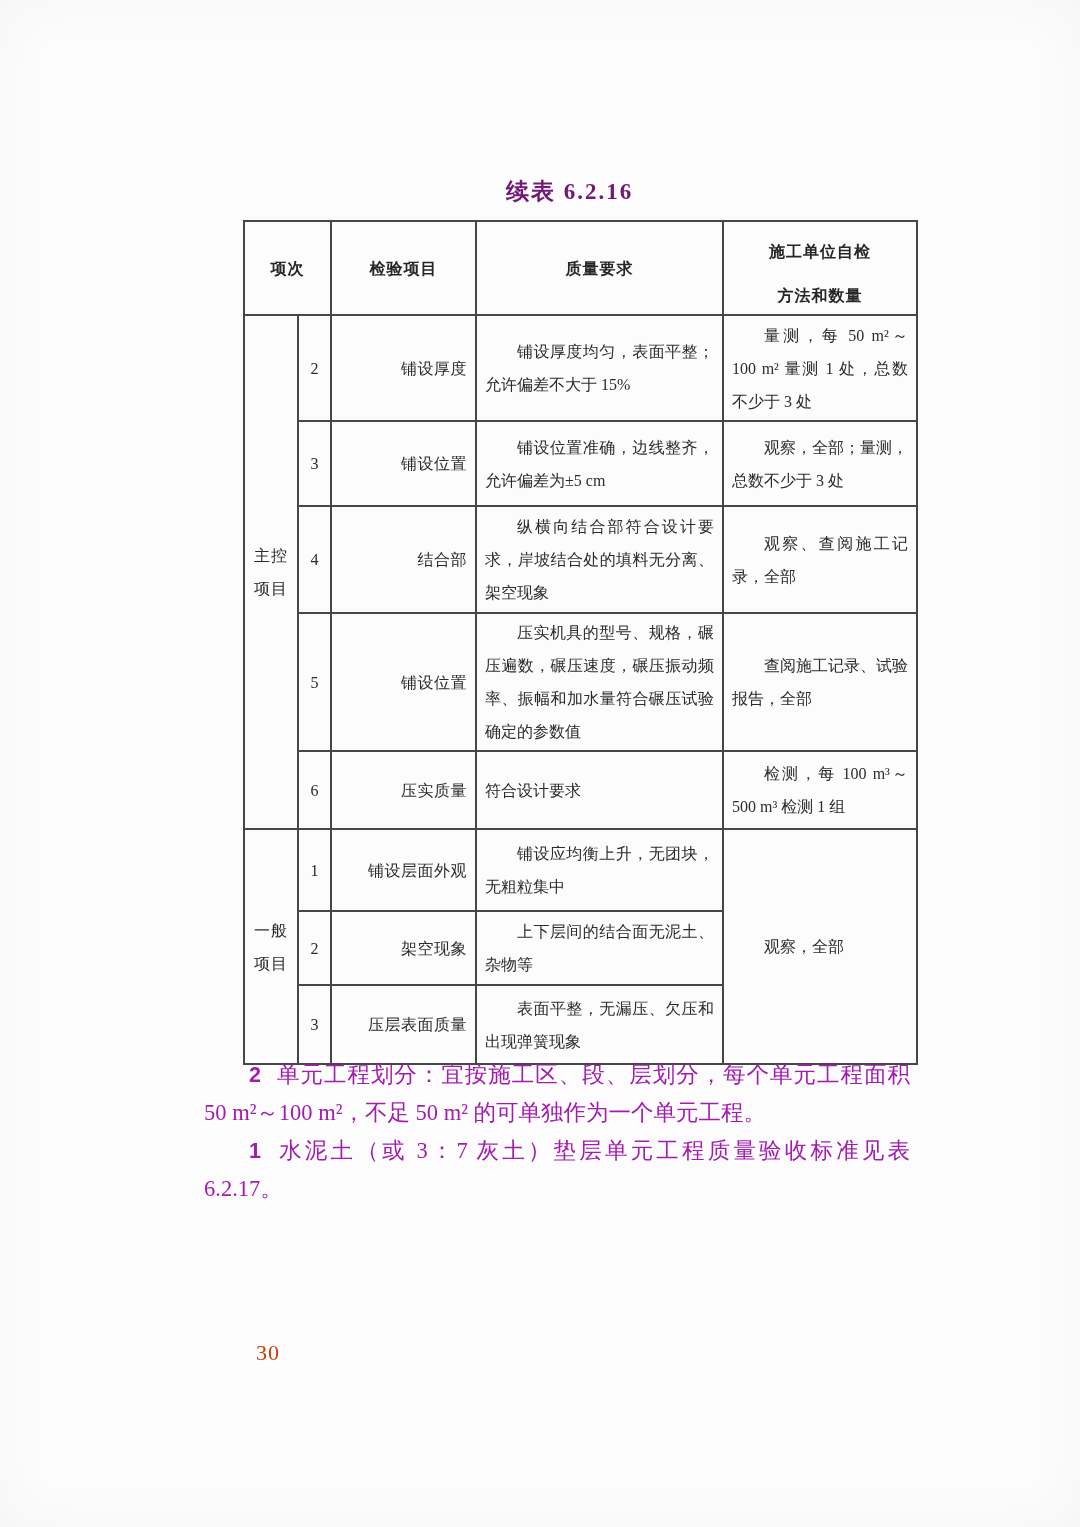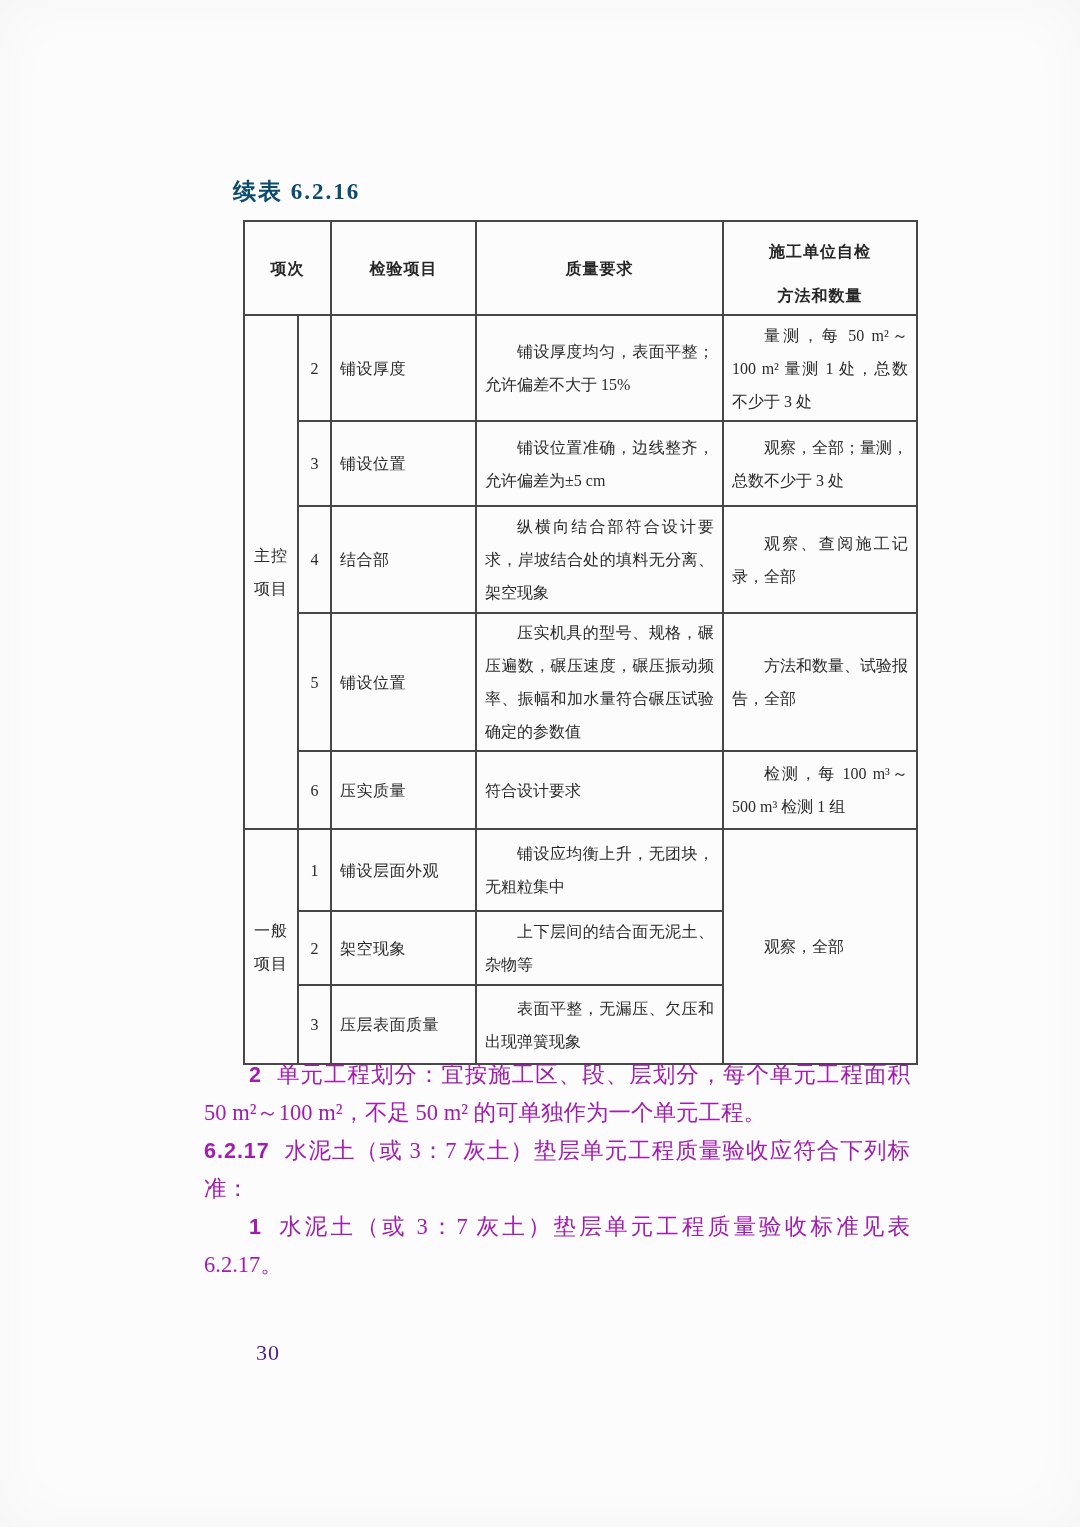--- a/index.html
+++ b/index.html
@@ -11,25 +11,25 @@
     position:relative;
     width:1080px;height:1527px;
     background:#fcfcfc;
     color:#2e2e2e;
     overflow:hidden;
     box-shadow:inset 0 0 60px rgba(0,0,0,0.03);
   }
   .doc-title{
     position:absolute;
     left:233px;top:176px;width:673px;
-    text-align:left;
+    text-align:center;
     font-weight:bold;
     font-size:23px;
     letter-spacing:2px;
-    color:#0c4a6e;
+    color:#701a75;
   }
   table.spec{
     position:absolute;
     left:243px;top:220px;
     width:673px;
     border-collapse:collapse;
     table-layout:fixed;
     font-size:16px;
     color:#2b2b2b;
   }
@@ -46,42 +46,42 @@
     color:#262626;
   }
   .blk{display:block;line-height:32px;margin-top:12px;}
   td.group{
     text-align:center;
     padding:2px 6px;
     letter-spacing:1px;
     line-height:34px;
   }
   td.num{text-align:center;padding:2px 2px;}
-  td.item{text-align:left;padding:2px 4px;letter-spacing:0.5px;}
+  td.item{text-align:right;padding:2px 4px;letter-spacing:0.5px;}
   td.req,td.mth{
     text-align:justify;
     text-justify:inter-ideograph;
   }
   td.ind{text-indent:2em;}
   .body-text{
     position:absolute;
     left:204px;top:1056px;width:706px;
     font-size:22.5px;
     line-height:38px;
     text-align:justify;
     color:#a21caf;
   }
   .body-text p{margin:0;}
   .body-text p.indent{text-indent:2em;}
   .body-text b{letter-spacing:1px;margin-right:14px;font-family:"Liberation Sans","DejaVu Sans",sans-serif;font-size:21.5px;}
   .page-number{
     position:absolute;
     left:256px;top:1340px;
     font-size:22px;
-    color:#4c1d95;
+    color:#c2410c;
     letter-spacing:1px;
   }
 </style>
 </head>
 <body>
 
 <div class="page">
 
   <div class="doc-title">续表 6.2.16</div>
 
@@ -121,21 +121,21 @@
       <tr style="height:107px">
         <td class="num">4</td>
         <td class="item">结合部</td>
         <td class="req ind">纵横向结合部符合设计要求，岸坡结合处的填料无分离、架空现象</td>
         <td class="mth ind">观察、查阅施工记录，全部</td>
       </tr>
       <tr style="height:132px">
         <td class="num">5</td>
         <td class="item">铺设位置</td>
         <td class="req ind">压实机具的型号、规格，碾压遍数，碾压速度，碾压振动频率、振幅和加水量符合碾压试验确定的参数值</td>
-        <td class="mth ind">方法和数量、试验报告，全部</td>
+        <td class="mth ind">查阅施工记录、试验报告，全部</td>
       </tr>
       <tr style="height:78px">
         <td class="num">6</td>
         <td class="item">压实质量</td>
         <td class="req">符合设计要求</td>
         <td class="mth ind">检测，每 100 m³～500 m³ 检测 1 组</td>
       </tr>
       <tr style="height:82px">
         <td rowspan="3" class="group">一般项目</td>
         <td class="num">1</td>
@@ -151,19 +151,18 @@
       <tr style="height:79px">
         <td class="num">3</td>
         <td class="item">压层表面质量</td>
         <td class="req ind">表面平整，无漏压、欠压和出现弹簧现象</td>
       </tr>
     </tbody>
   </table>
 
   <div class="body-text">
     <p class="indent"><b>2</b><span>单元工程划分：宜按施工区、段、层划分，每个单元工程面积 50 m²～100 m²，不足 50 m² 的可单独作为一个单元工程。</span></p>
-    <p><b>6.2.17</b><span>水泥土（或 3：7 灰土）垫层单元工程质量验收应符合下列标准：</span></p>
     <p class="indent"><b>1</b><span>水泥土（或 3：7 灰土）垫层单元工程质量验收标准见表 6.2.17。</span></p>
   </div>
 
   <div class="page-number">30</div>
 
 </div>
 
 </body></html>

